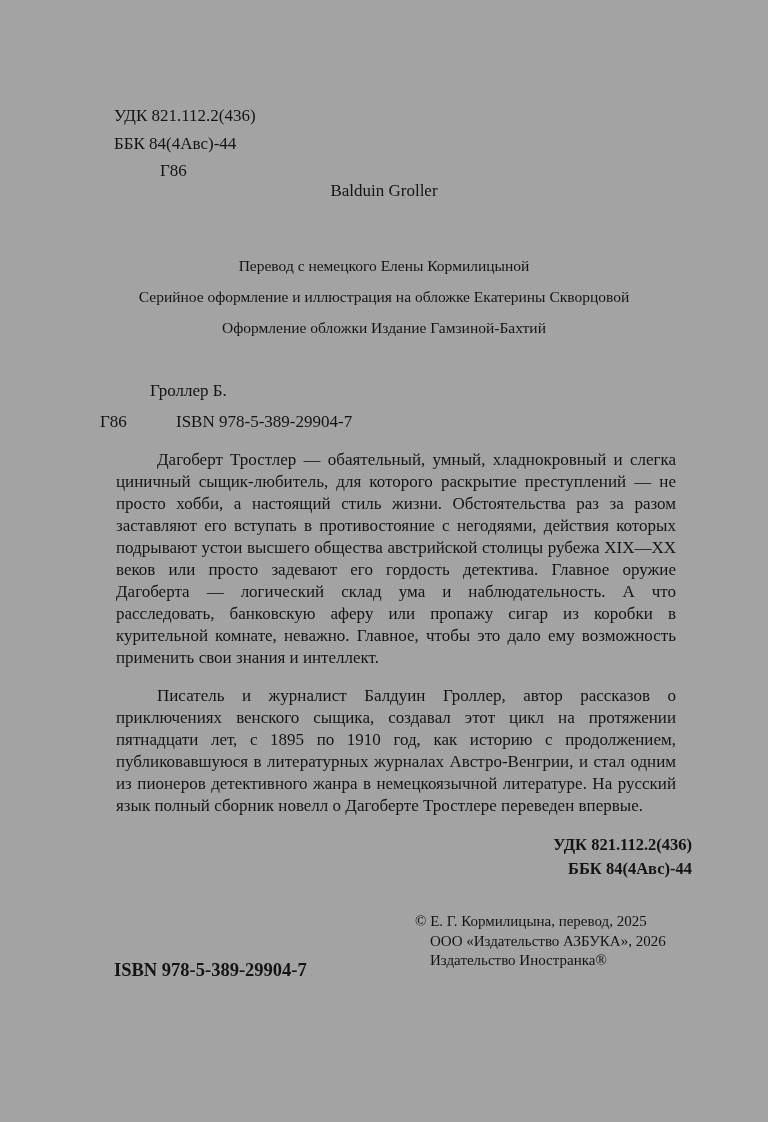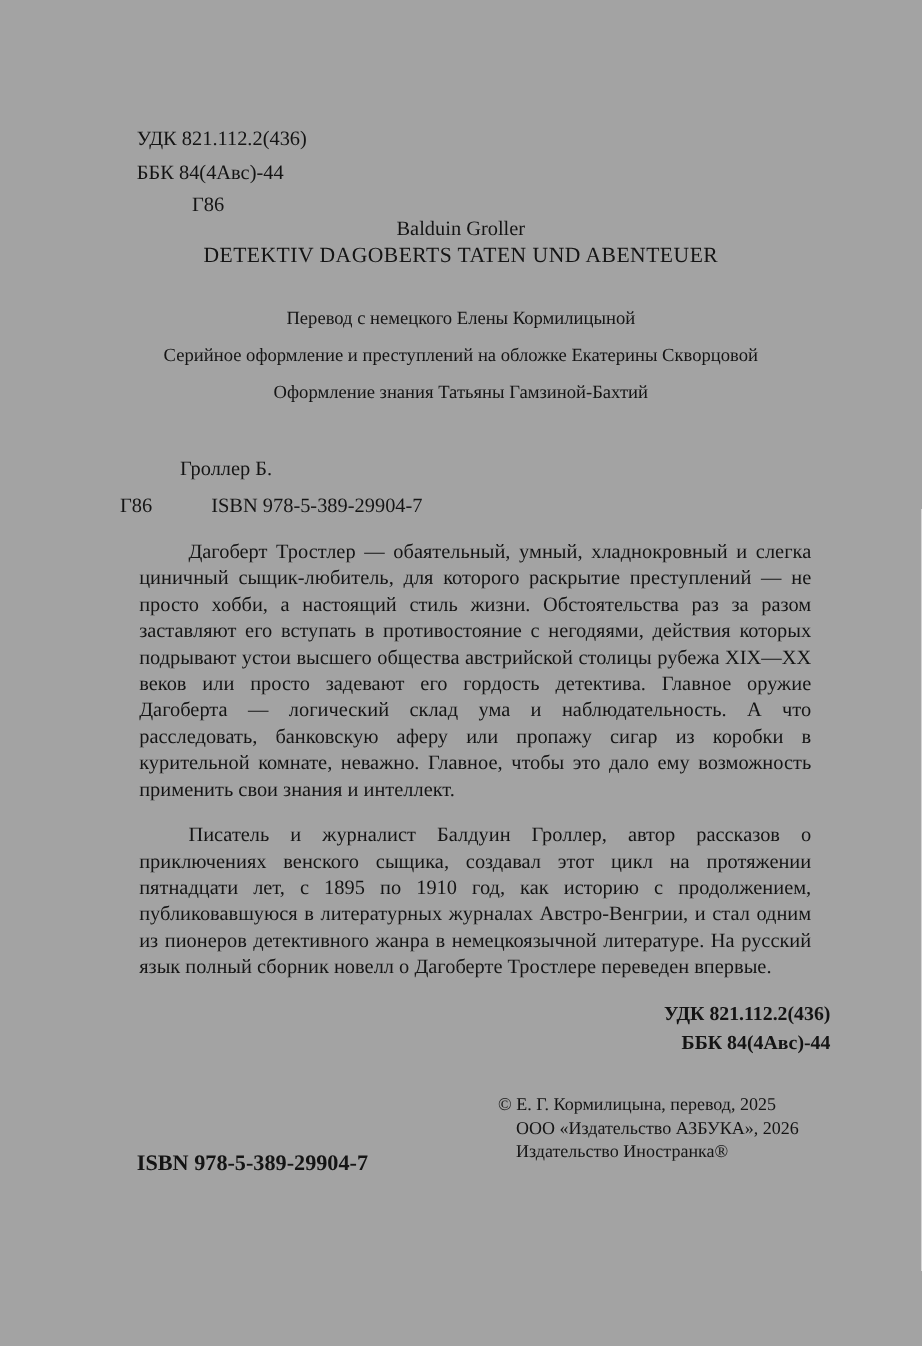--- a/index.html
+++ b/index.html
@@ -87,27 +87,26 @@
 <div class="page">
 
   <div class="top-codes">
     <div>УДК 821.112.2(436)</div>
     <div>ББК 84(4Авс)-44</div>
     <div class="sign">Г86</div>
   </div>
 
   <div class="original-block">
     <div class="original-author">Balduin Groller</div>
-    <div class="original-title">DETEKTIV DAGOBERTS TATEN UND ABENTEUER</div>
   </div>
 
   <div class="credits">
     <div class="credit-line">Перевод с немецкого Елены Кормилицыной</div>
-    <div class="credit-line">Серийное оформление и преступлений на обложке Екатерины Скворцовой</div>
-    <div class="credit-line">Оформление знания Татьяны Гамзиной-Бахтий</div>
+    <div class="credit-line">Серийное оформление и иллюстрация на обложке Екатерины Скворцовой</div>
+    <div class="credit-line">Оформление обложки Издание Гамзиной-Бахтий</div>
   </div>
 
   <div class="main-block">
     <div class="catalog-author">Гроллер Б.</div>
     <div class="entry-wrap">
       <span class="catalog-code">Г86</span>
       <div class="catalog-isbn">ISBN 978-5-389-29904-7</div>
     </div>
     <p class="annotation">Дагоберт Тростлер — обаятельный, умный, хладнокровный и слегка циничный сыщик-любитель, для которого раскрытие преступлений — не просто хобби, а настоящий стиль жизни. Обстоятельства раз за разом заставляют его вступать в противостояние с негодяями, действия которых подрывают устои высшего общества австрийской столицы рубежа XIX—XX веков или просто задевают его гордость детектива. Главное оружие Дагоберта — логический склад ума и наблюдательность. А что расследовать, банковскую аферу или пропажу сигар из коробки в курительной комнате, неважно. Главное, чтобы это дало ему возможность применить свои знания и интеллект.</p>
     <p class="annotation">Писатель и журналист Балдуин Гроллер, автор рассказов о приключениях венского сыщика, создавал этот цикл на протяжении пятнадцати лет, с 1895 по 1910 год, как историю с продолжением, публиковавшуюся в литературных журналах Австро-Венгрии, и стал одним из пионеров детективного жанра в немецкоязычной литературе. На русский язык полный сборник новелл о Дагоберте Тростлере переведен впервые.</p>

